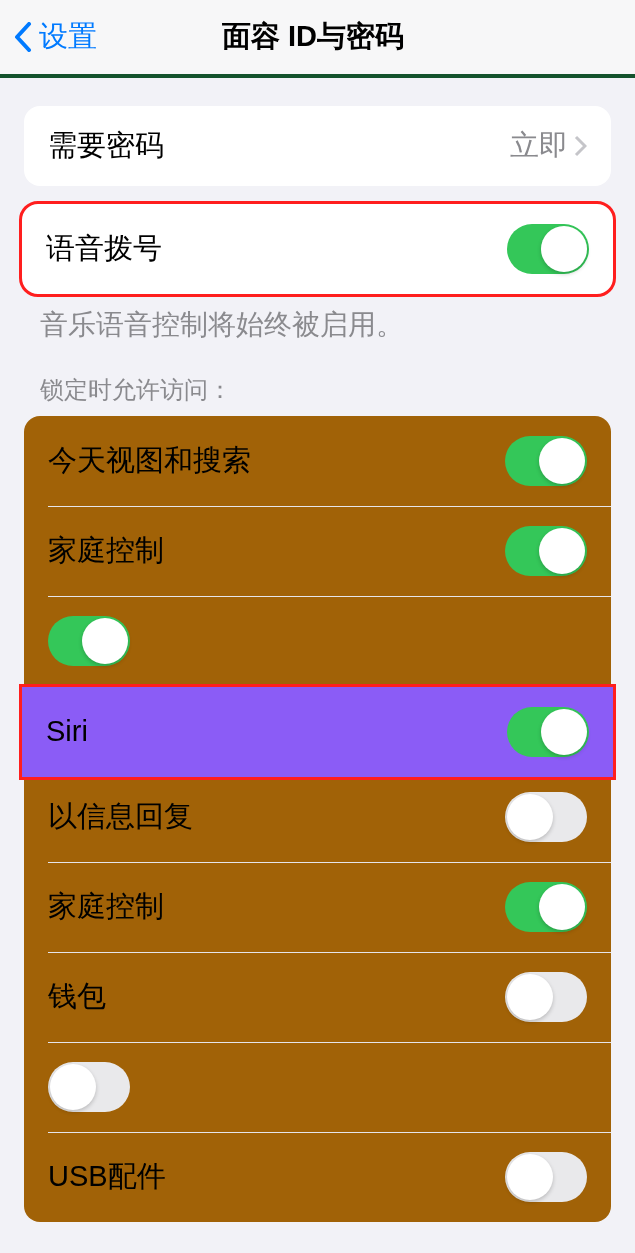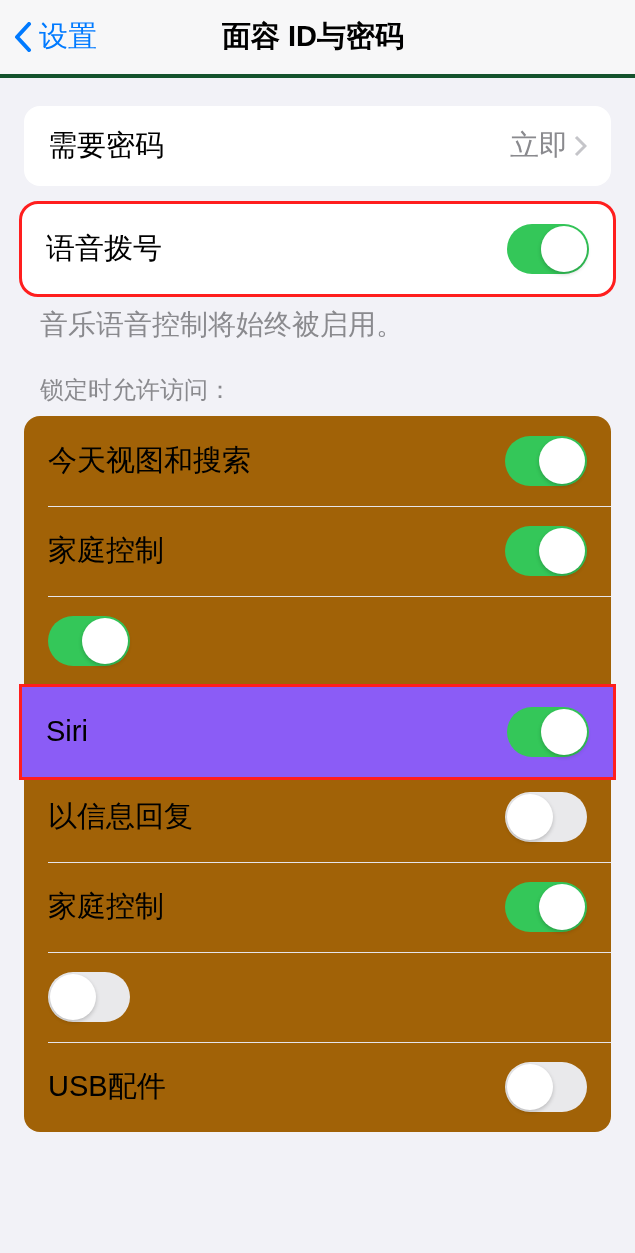--- a/index.html
+++ b/index.html
@@ -241,20 +241,26 @@
           <div class="toggle-knob"></div>
         </div>
     </div>
     <div class="row">
       <div class="row-label">家庭控制</div>
       <div class="toggle on">
           <div class="toggle-knob"></div>
         </div>
     </div>
     <div class="row">
+      <div class="row-label">钱包</div>
+      <div class="toggle off">
+          <div class="toggle-knob"></div>
+        </div>
+    </div>
+    <div class="row">
       <div class="toggle off">
           <div class="toggle-knob"></div>
         </div>
     </div>
     <div class="row">
       <div class="row-label">USB配件</div>
       <div class="toggle off">
           <div class="toggle-knob"></div>
         </div>
     </div>

